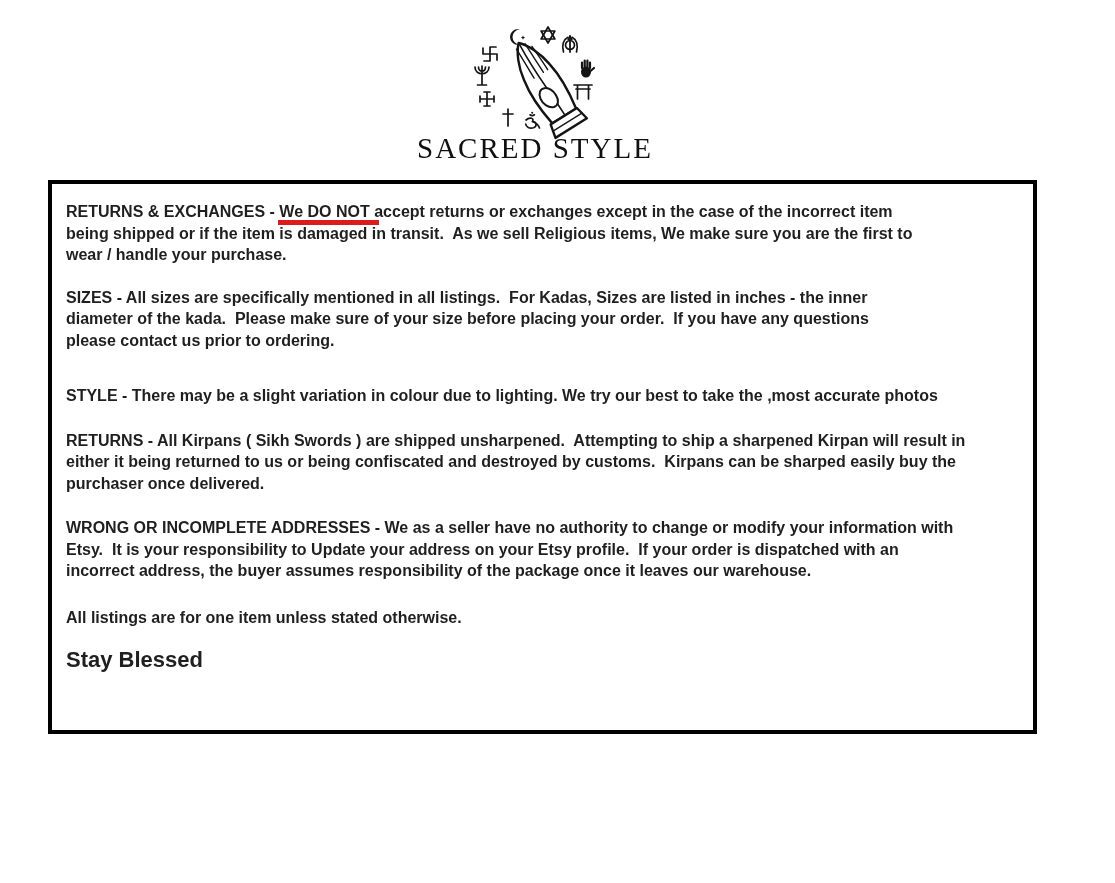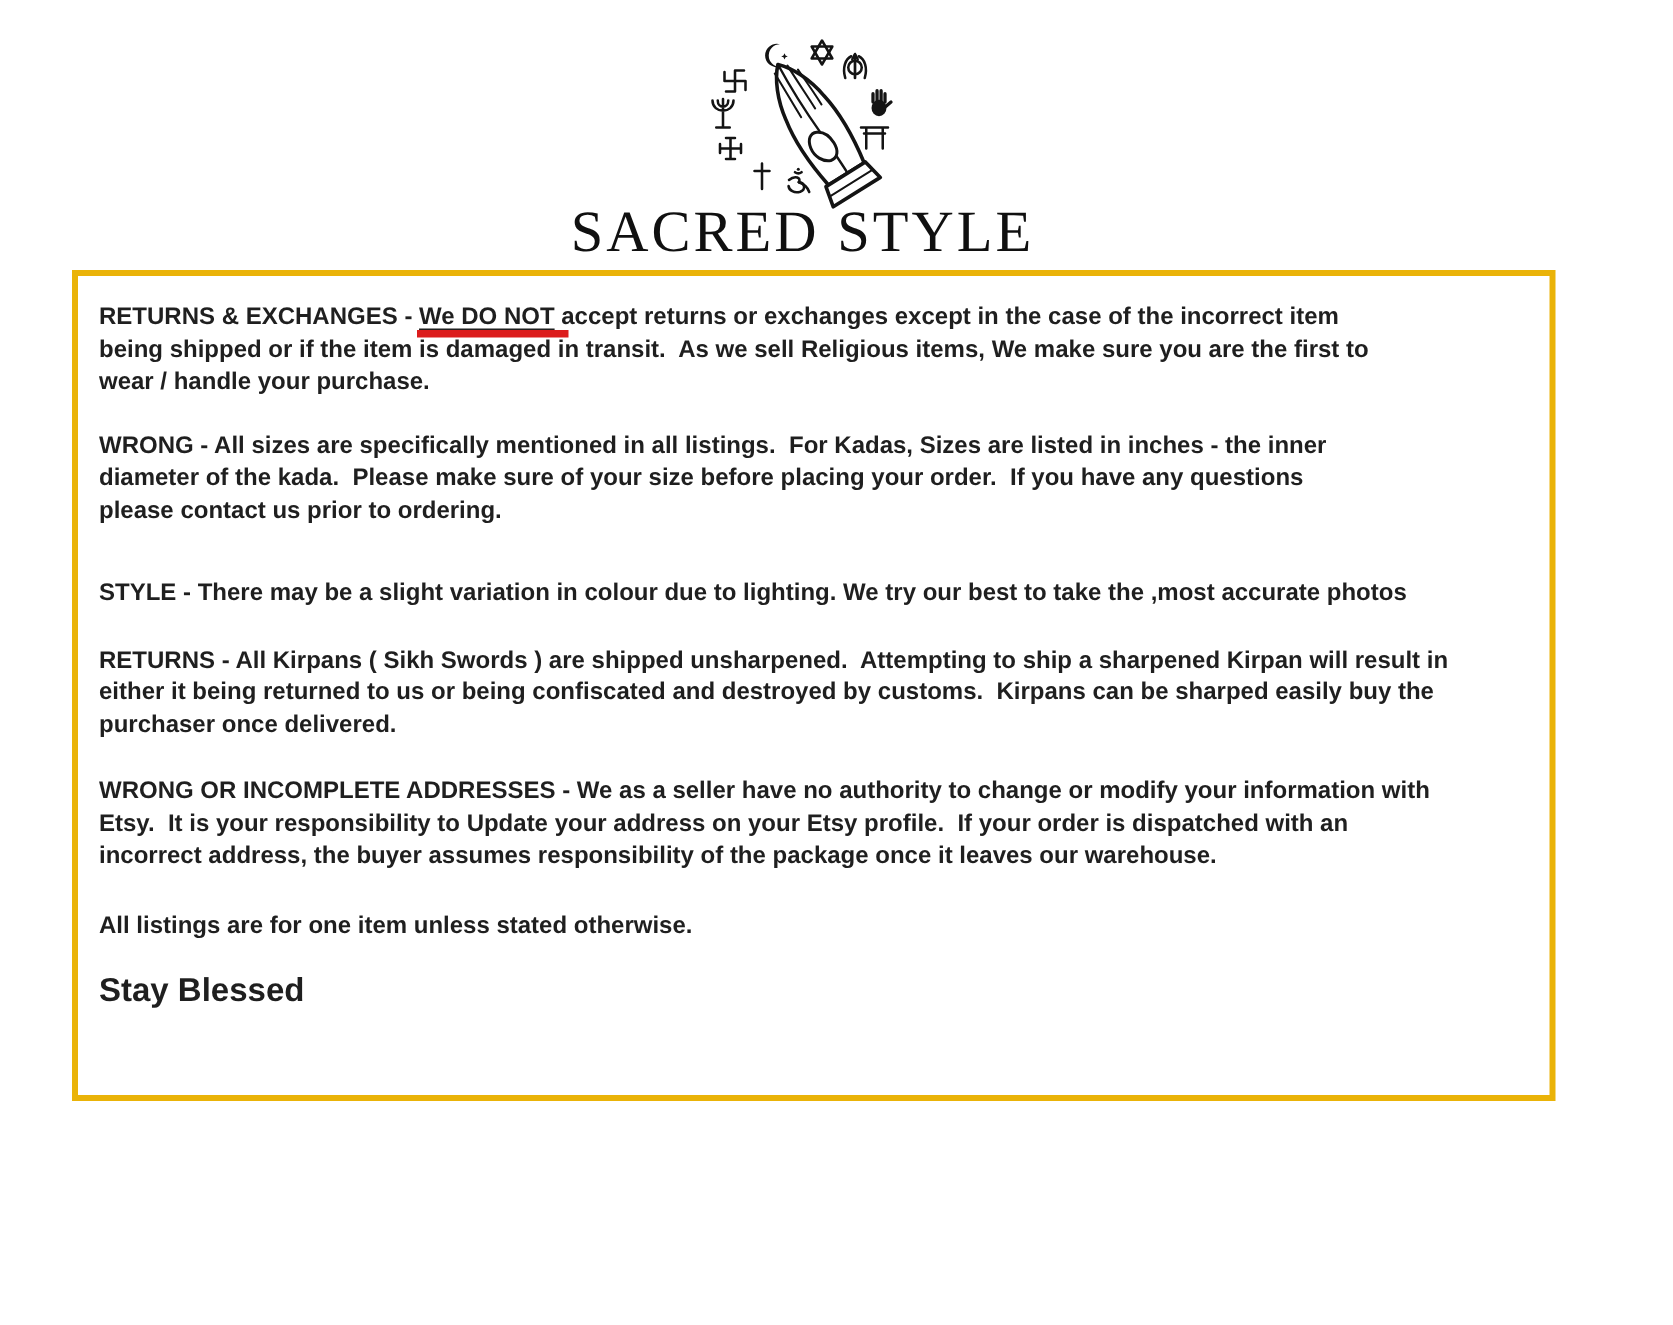--- a/index.html
+++ b/index.html
@@ -3,25 +3,25 @@
 <meta charset="utf-8">
 <style>
   html,body{margin:0;padding:0;}
   body{
     width:1115px;height:883px;background:#ffffff;position:relative;
     font-family:"Liberation Sans",sans-serif;color:#1f1f1f;overflow:hidden;
   }
   .logo{position:absolute;left:445px;top:12px;width:190px;height:135px;}
   .brand{
     position:absolute;top:132px;left:0;width:1070px;text-align:center;
-    font-family:"Liberation Serif",serif;font-size:39px;letter-spacing:2px;color:#101010;
+    font-family:"Liberation Serif",serif;font-size:29px;letter-spacing:2px;color:#101010;
   }
   .policy{
     position:absolute;left:48px;top:180px;width:989px;height:554px;
-    border:4px solid #eab308;box-sizing:border-box;background:#fff;
+    border:4px solid #000000;box-sizing:border-box;background:#fff;
     padding:17px 28px 0 14px;
   }
   .para{
     margin:0;font-weight:bold;font-size:16px;line-height:21.5px;
     white-space:pre-wrap;color:#1f1f1f;
   }
   .p1{margin-bottom:21px}.p2{margin-bottom:29px}.p3{margin-bottom:34px}
   .p4{margin-bottom:23px}.p5{margin-bottom:23px}.p6{margin-bottom:25px}
   .p7{margin-bottom:20px}
   .signoff{font-size:22px;line-height:24px;}
@@ -95,21 +95,21 @@
 
 <div class="brand">SACRED STYLE</div>
 
 <div class="policy">
 
   <p class="para p1"><span>RETURNS &amp; EXCHANGES</span><span> - </span><span class="donot">We DO NOT</span><span> accept returns or exchanges except in the case of the incorrect item
 being shipped or if the item is damaged in transit.  As we sell Religious items, We make sure you are the first to
 wear / handle your purchase.</span></p>
 
 
-  <p class="para p3"><span>WRONG</span><span> - </span><span>All sizes are specifically mentioned in all listings.  For Kadas, Sizes are listed in inches - the inner
+  <p class="para p3"><span>SIZES</span><span> - </span><span>All sizes are specifically mentioned in all listings.  For Kadas, Sizes are listed in inches - the inner
 diameter of the kada.  Please make sure of your size before placing your order.  If you have any questions
 please contact us prior to ordering.</span></p>
 
   <p class="para p4"><span>STYLE</span><span> - </span><span>There may be a slight variation in colour due to lighting. We try our best to take the ,most accurate photos</span></p>
 
   <p class="para p5"><span>RETURNS</span><span> - </span><span>All Kirpans ( Sikh Swords ) are shipped unsharpened.  Attempting to ship a sharpened Kirpan will result in
 either it being returned to us or being confiscated and destroyed by customs.  Kirpans can be sharped easily buy the
 purchaser once delivered.</span></p>
 
   <p class="para p6"><span>WRONG OR INCOMPLETE ADDRESSES</span><span> - </span><span>We as a seller have no authority to change or modify your information with

